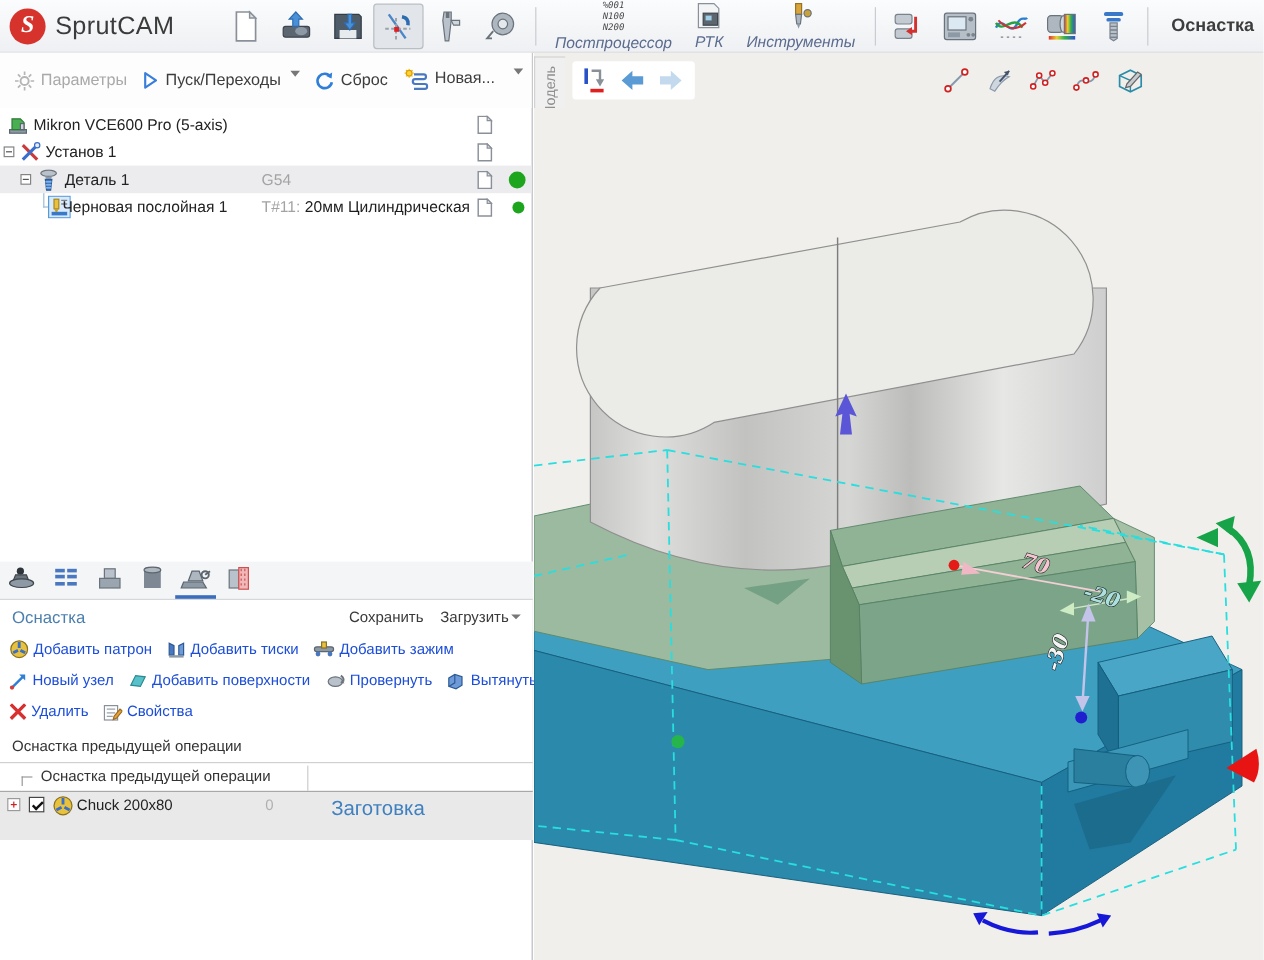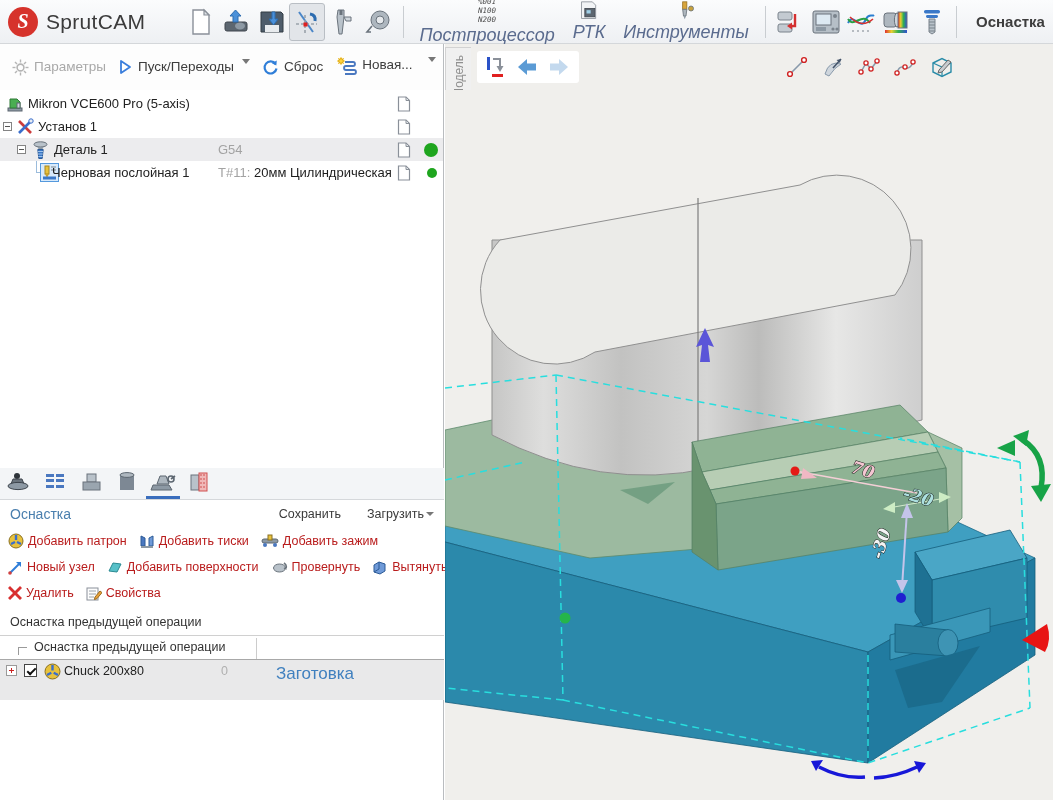--- a/index.html
+++ b/index.html
@@ -13,21 +13,21 @@
     display:flex; align-items:center; padding:0 8px; }
   .logo { width:30px; height:30px; border-radius:50%; background:#d6332c; color:#fff;
     display:flex; align-items:center; justify-content:center; font-weight:bold; font-style:italic;
     font-size:20px; font-family:"Liberation Serif",serif; margin-right:8px; flex:0 0 auto; }
   .appname { font-size:21px; color:#3b3b3b; font-weight:500; letter-spacing:.3px; margin-right:38px; }
   .tbtn { width:46px; height:38px; display:flex; align-items:center; justify-content:center; border-radius:3px; }
   .tbtn.active { background:#e2e5e9; border:1px solid #b9bec4; }
   .tsep { width:1px; height:32px; background:#c9cdd1; margin:0 7px; }
   .tgroup { display:flex; flex-direction:column; align-items:center; justify-content:center;
     padding:0 9px; height:42px;font-style:italic; }
-  .tgroup .glabel { font-size:18px; color:#5a6b8e; margin-top:1px; white-space:nowrap; }
+  .tgroup .glabel { font-size:13px; color:#5a6b8e; margin-top:1px; white-space:nowrap; }
   .codelines { font-size:7.5px; line-height:1.2; color:#4a4a4a; text-align:center; font-family:"DejaVu Sans Mono",monospace; }
   .bartitle { font-size:15px; font-weight:bold; color:#3d3d3d; margin-left:12px; }
 
   
   #left { position:absolute; left:0; top:44px; width:444px; height:756px; background:#fff;
     border-right:1px solid #b9bcbf; }
   #ops-row { height:46px; display:flex; align-items:center; padding:0 6px; background:#fdfdfd; }
   .opbtn { display:flex; align-items:flex-start; gap:5px; padding:4px 6px; border-radius:3px; white-space:nowrap; }
   .opbtn span.lbl { font-size:13.5px; color:#3d3d3d; }
   .opbtn.disabled span.lbl { color:#a9a9a9; }
@@ -51,23 +51,23 @@
     border-left:1px solid #9bbcdc; border-bottom:1px solid #9bbcdc; }
 
   
   #fixtures { position:absolute; left:0; top:424px; width:444px; background:#fff; }
   #ftabs { height:32px; background:#f3f5f7; border-bottom:1px solid #d5d8db; display:flex;
     align-items:flex-end; padding:0 4px; gap:4px; }
   .ftab { padding:2px 3px 3px 3px; border-bottom:3px solid transparent; }
   .ftab.active { border-bottom-color:#3a6ebd; }
   #fhead { height:28px; display:flex; align-items:center; padding:0 10px; }
   #fhead .h { color:#4a7fae; font-size:14px; }
-  #fhead .links { margin-left:auto; display:flex; align-items:center; gap:26px; font-size:12.5px; color:#3a3a3a; }
+  #fhead .links { margin-left:auto; display:flex; align-items:center; gap:14px; font-size:12.5px; color:#3a3a3a; }
   .frow { display:flex; align-items:center; padding:0 8px; height:26px; gap:12px; }
-  .fbtn { display:inline-flex; align-items:center; gap:4px; font-size:12.5px; color:#b91c1c; white-space:nowrap; }
+  .fbtn { display:inline-flex; align-items:center; gap:4px; font-size:12.5px; color:#1d4ed8; white-space:nowrap; }
   #prevlabel { height:28px; display:flex; align-items:center; padding:0 10px; font-size:12.5px; color:#333;
     border-bottom:1px solid #d0d0d0; margin-top:2px; }
   #tblhead { position:relative; height:24px; border-bottom:1px solid #a8a8a8; }
   #tblhead .corner { position:absolute; left:18px; top:11px; width:9px; height:8px;
     border-left:1px solid #9a9a9a; border-top:1px solid #9a9a9a; }
   #tblhead .htext { position:absolute; left:34px; top:4px; font-size:12.5px; color:#333; }
   #tblhead .coldiv { position:absolute; left:256px; top:2px; width:1px; height:21px; background:#cccccc; }
   #tblrow { position:relative; height:40px; background:#e9e9ea; }
   .plusbox { position:absolute; left:6px; top:5px; width:11px; height:11px; border:1px solid #9a9a9a; background:#fff; }
   .plusbox::before, .plusbox::after { content:""; position:absolute; background:#cc2222; }

